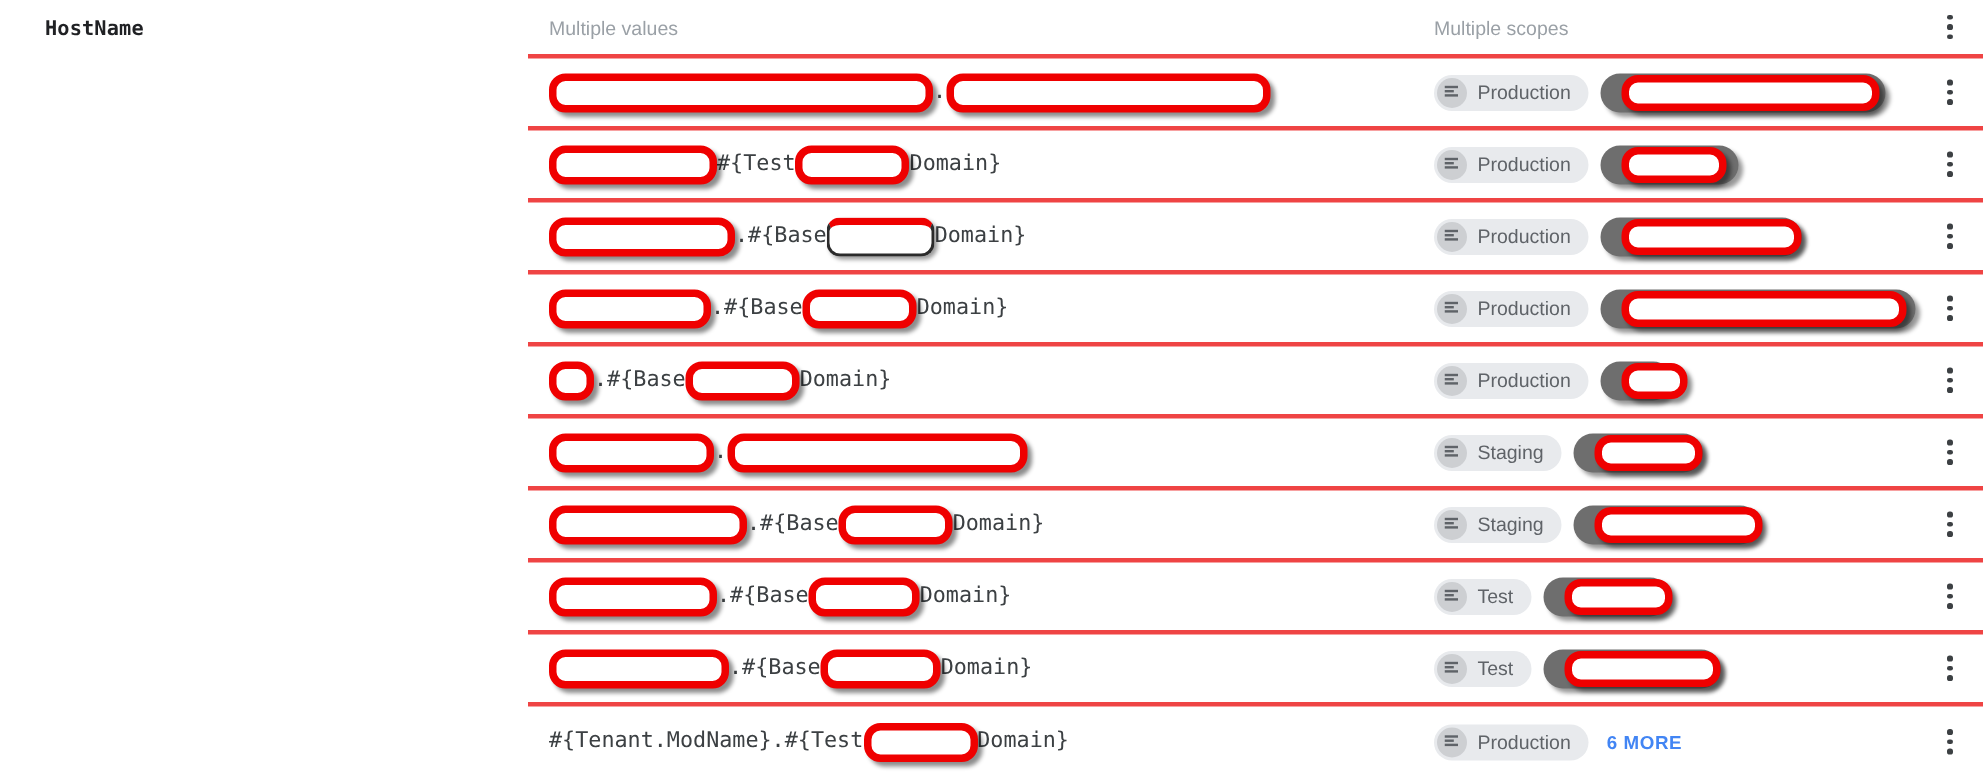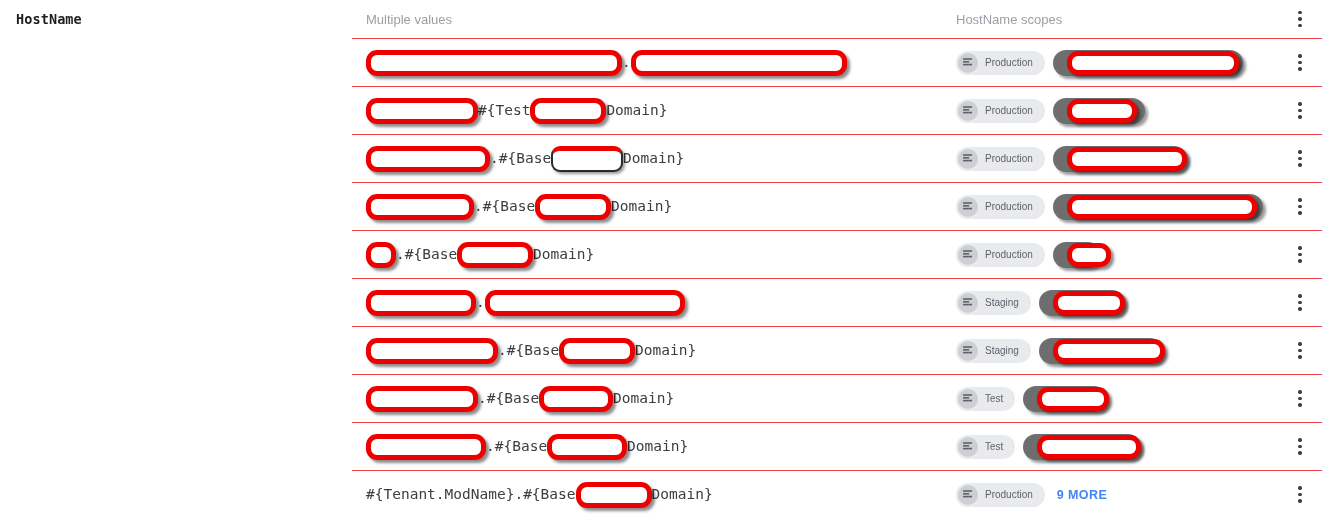--- a/index.html
+++ b/index.html
@@ -25,21 +25,21 @@
   
   .label-col {
     position: absolute;
     left: 0; top: 0;
     width: 352px;
     height: 516px;
     background: #fff;
   }
   .prop-name {
     position: absolute;
-    left: 16px;
+    left: 30px;
     top: 11px;
     font-family: "DejaVu Sans Mono", "Liberation Mono", monospace;
     font-size: 13.5px;
     font-weight: bold;
     letter-spacing: 0.1px;
     color: #202124;
     white-space: nowrap;
   }
 
   
@@ -48,21 +48,21 @@
     left: 352px;
     top: 0;
     width: 970px;
     height: 516px;
   }
 
   .row {
     position: relative;
     box-sizing: border-box;
     height: 48px;
-    border-bottom: 1px solid #ef4444;
+    border-bottom: 3px solid #ef4444;
     display: flex;
     align-items: center;
   }
   .row.header-row {
     height: 39px;
   }
   .row.last-row {
     border-bottom: 1px solid #dadce0;
   }
 
@@ -148,21 +148,21 @@
     height: 20px;
     border-radius: 50%;
     background: #cdcfd2;
     display: inline-flex;
     align-items: center;
     justify-content: center;
     flex: 0 0 20px;
   }
   .chip-ico svg { display: block; }
   .chip-label {
-    font-size: 10px;
+    font-size: 13px;
     color: #5f6368;
     font-family: "Liberation Sans", sans-serif;
   }
 
   
   .chip-redacted {
     position: relative;
     display: inline-flex;
     align-items: center;
     height: 26px;
@@ -215,21 +215,21 @@
     <div class="prop-name">HostName</div>
   </div>
 
   <div class="table-col">
 
     <div class="row header-row">
       <div class="cell-value">
         <span class="hdr-text">Multiple values</span>
       </div>
       <div class="cell-scopes">
-        <span class="hdr-text">HostName scopes</span>
+        <span class="hdr-text">Multiple scopes</span>
       </div>
       <div class="cell-menu">
         <div class="kebab">
             <i></i>
             <i></i>
             <i></i>
           </div>
       </div>
     </div>
 
@@ -497,36 +497,36 @@
           <div class="cell-menu">
             <div class="kebab">
               <i></i>
               <i></i>
               <i></i>
             </div>
           </div>
         </div>
         <div class="row last-row">
           <div class="cell-value">
-            <span class="value-text">#{Tenant.ModName}.#{Base</span>
+            <span class="value-text">#{Tenant.ModName}.#{Test</span>
             <span class="redact" style="width: 76px; height: 26px;"></span>
             <span class="value-text">Domain}</span>
           </div>
           <div class="cell-scopes">
             <span class="chip">
               <span class="chip-ico">
                 <svg width="11" height="11" viewBox="0 0 11 11">
                   <rect x="0" y="1.2" width="9" height="1.6" fill="#5f6368"></rect>
                   <rect x="0" y="4" width="6.2" height="1.6" fill="#5f6368"></rect>
                   <rect x="0" y="6.8" width="9" height="1.6" fill="#5f6368"></rect>
                 </svg>
               </span>
               <span class="chip-label">Production</span>
             </span>
-            <span class="more-link">9 MORE</span>
+            <span class="more-link">6 MORE</span>
           </div>
           <div class="cell-menu">
             <div class="kebab">
               <i></i>
               <i></i>
               <i></i>
             </div>
           </div>
         </div>
       </div>

